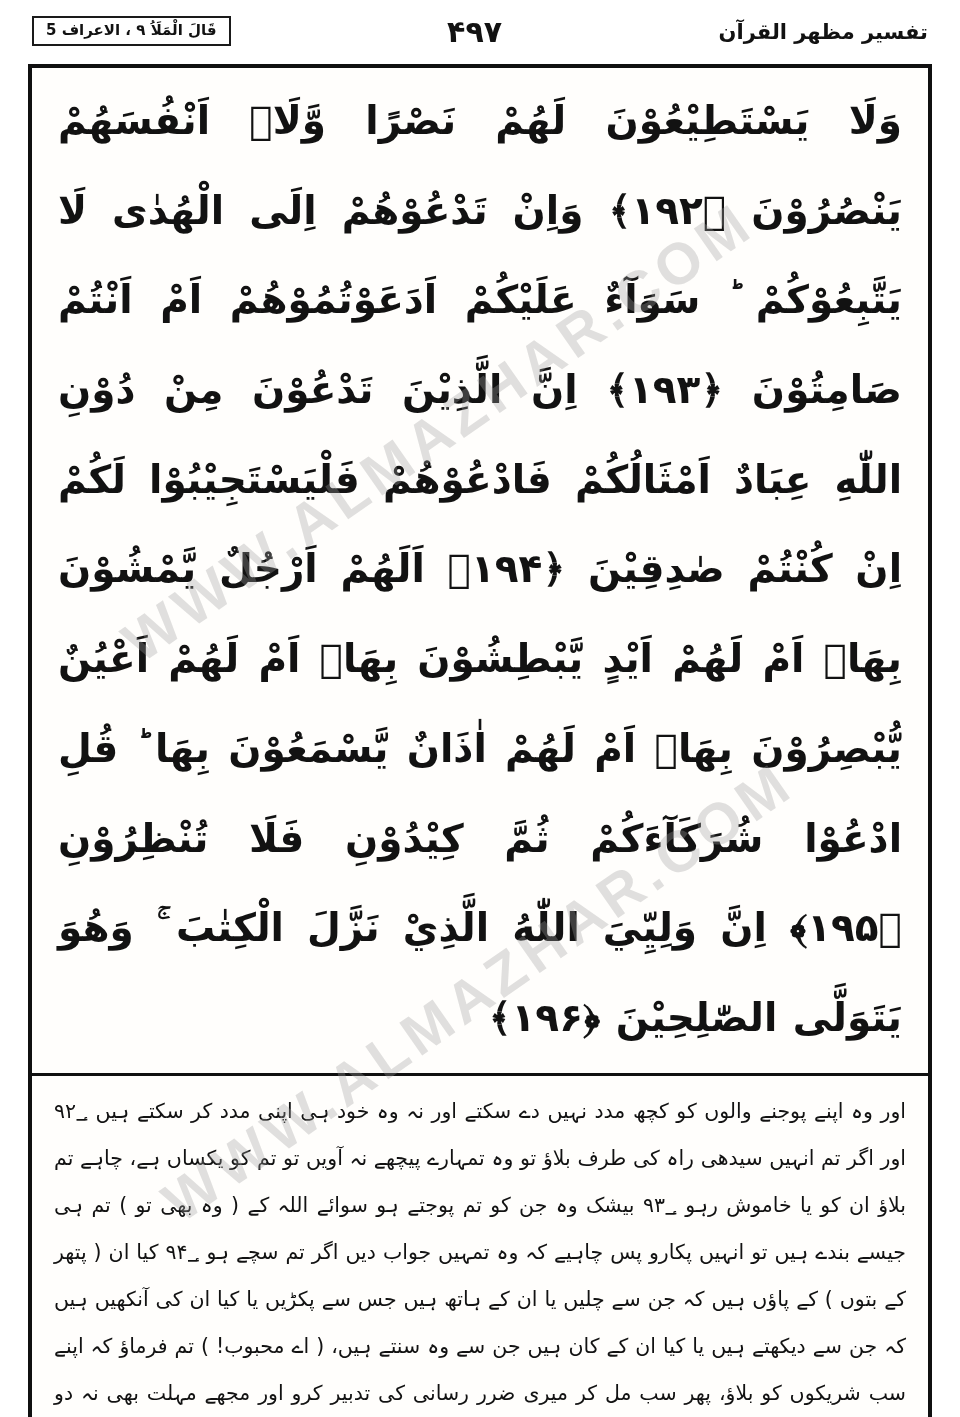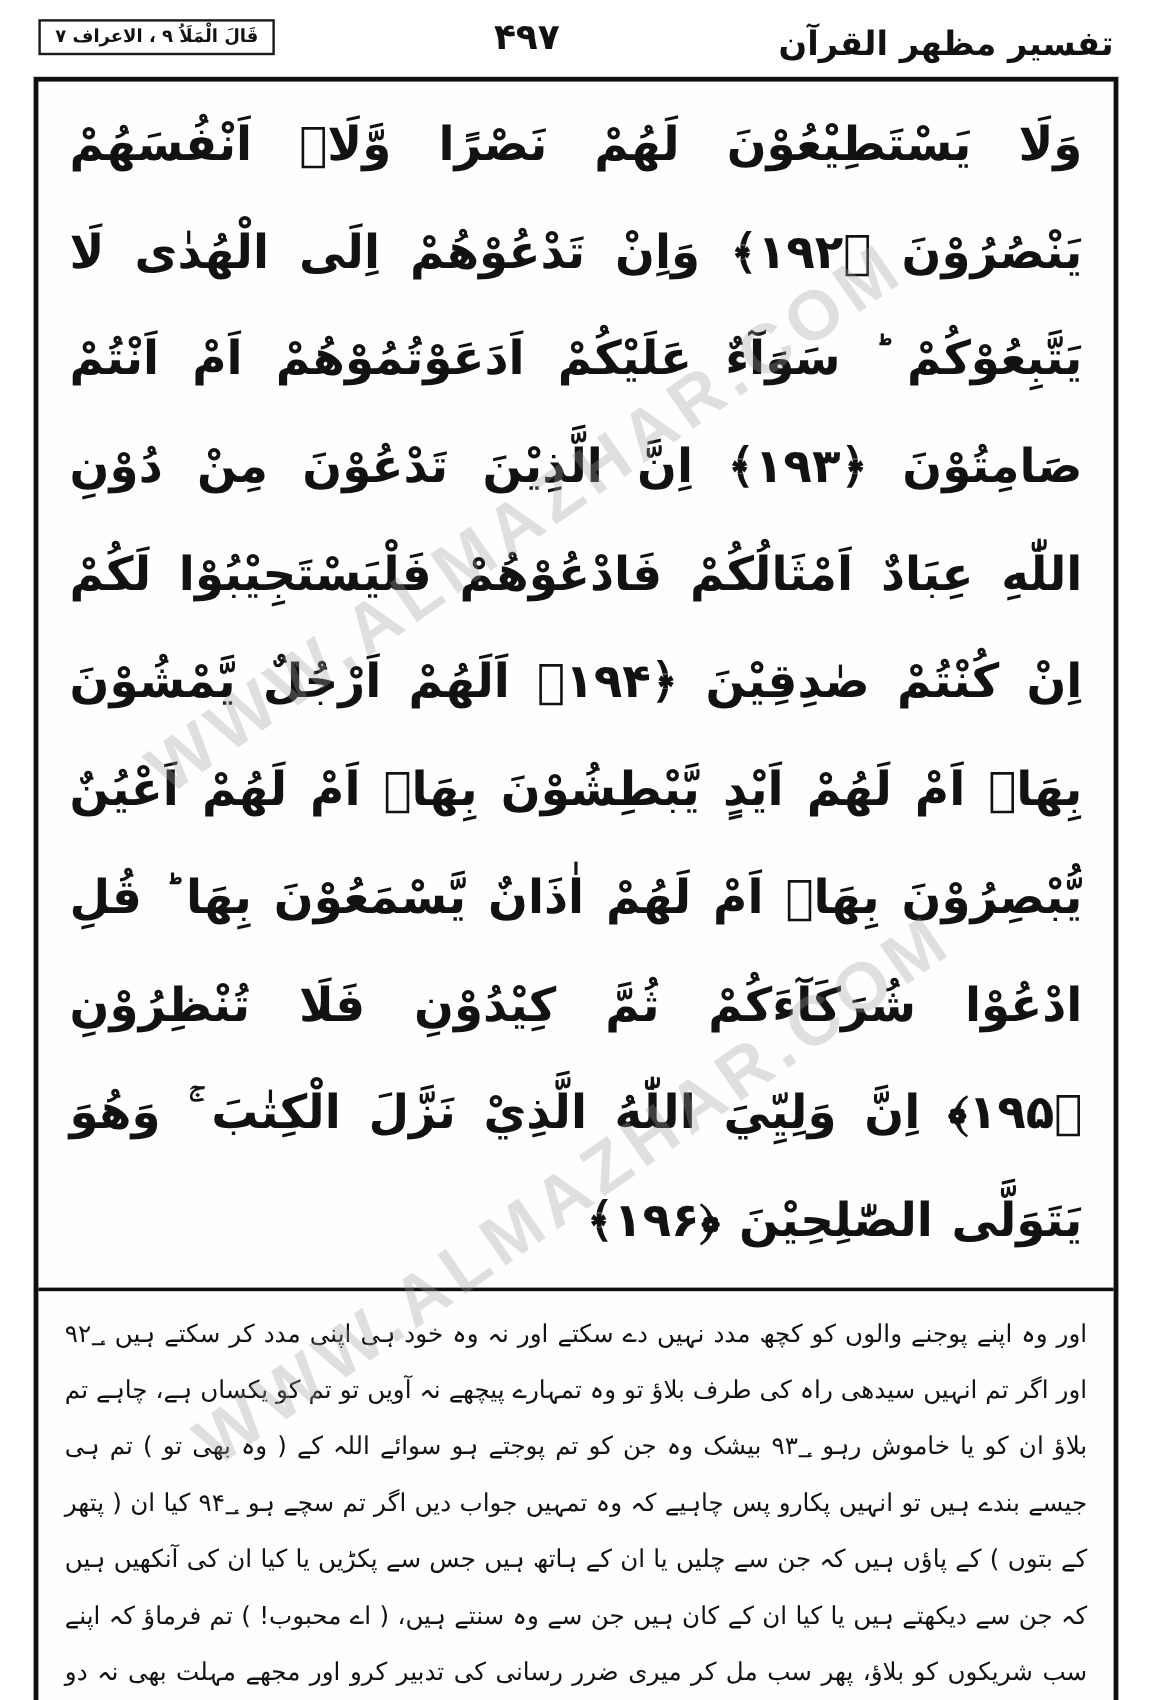--- a/index.html
+++ b/index.html
@@ -26,21 +26,21 @@
   
   .header {
     direction: rtl;
     display: flex;
     justify-content: space-between;
     align-items: flex-start;
     padding: 2px 14px 6px;
     height: 52px;
   }
   .book-title {
-    font-size: 28px;
+    font-size: 21px;
     font-weight: bold;
     padding-top: 6px;
   }
   .page-number {
     font-size: 30px;
     font-weight: bold;
     letter-spacing: 2px;
   }
   .surah-box {
     border: 2px solid #1a1a1a;
@@ -101,21 +101,21 @@
 <body>
 
 <div class="page">
 
   <div class="watermark wm-top">WWW.ALMAZHAR.COM</div>
   <div class="watermark wm-bottom">WWW.ALMAZHAR.COM</div>
 
   <div class="header">
     <div class="book-title">تفسير مظهر القرآن</div>
     <div class="page-number">۴۹۷</div>
-    <div class="surah-box">قَالَ الْمَلَاُ ۹ ، الاعراف ۷</div>
+    <div class="surah-box">قَالَ الْمَلَاُ ۹ ، الاعراف 5</div>
   </div>
 
   <div class="main-box">
 
     <div class="quran-text">وَلَا يَسْتَطِيْعُوْنَ لَهُمْ نَصْرًا وَّلَاۤ اَنْفُسَهُمْ يَنْصُرُوْنَ ﴿۱۹۲﴾ وَاِنْ تَدْعُوْهُمْ اِلَى الْهُدٰى لَا يَتَّبِعُوْكُمْ ؕ سَوَآءٌ عَلَيْكُمْ اَدَعَوْتُمُوْهُمْ اَمْ اَنْتُمْ صَامِتُوْنَ ﴿۱۹۳﴾ اِنَّ الَّذِيْنَ تَدْعُوْنَ مِنْ دُوْنِ اللّٰهِ عِبَادٌ اَمْثَالُكُمْ فَادْعُوْهُمْ فَلْيَسْتَجِيْبُوْا لَكُمْ اِنْ كُنْتُمْ صٰدِقِيْنَ ﴿۱۹۴﴾ اَلَهُمْ اَرْجُلٌ يَّمْشُوْنَ بِهَاۤ اَمْ لَهُمْ اَيْدٍ يَّبْطِشُوْنَ بِهَاۤ اَمْ لَهُمْ اَعْيُنٌ يُّبْصِرُوْنَ بِهَاۤ اَمْ لَهُمْ اٰذَانٌ يَّسْمَعُوْنَ بِهَا ؕ قُلِ ادْعُوْا شُرَكَآءَكُمْ ثُمَّ كِيْدُوْنِ فَلَا تُنْظِرُوْنِ ﴿۱۹۵﴾ اِنَّ وَلِيِّيَ اللّٰهُ الَّذِيْ نَزَّلَ الْكِتٰبَ ۚ وَهُوَ يَتَوَلَّى الصّٰلِحِيْنَ ﴿۱۹۶﴾</div>
 
     <div class="translation-text">اور وہ اپنے پوجنے والوں کو کچھ مدد نہیں دے سکتے اور نہ وہ خود ہی اپنی مدد کر سکتے ہیں ۹۲؀ اور اگر تم انہیں سیدھی راہ کی طرف بلاؤ تو وہ تمہارے پیچھے نہ آویں تو تم کو یکساں ہے، چاہے تم بلاؤ ان کو یا خاموش رہو ۹۳؀ بیشک وہ جن کو تم پوجتے ہو سوائے اللہ کے ( وہ بھی تو ) تم ہی جیسے بندے ہیں تو انہیں پکارو پس چاہیے کہ وہ تمہیں جواب دیں اگر تم سچے ہو ۹۴؀ کیا ان ( پتھر کے بتوں ) کے پاؤں ہیں کہ جن سے چلیں یا ان کے ہاتھ ہیں جس سے پکڑیں یا کیا ان کی آنکھیں ہیں کہ جن سے دیکھتے ہیں یا کیا ان کے کان ہیں جن سے وہ سنتے ہیں، ( اے محبوب! ) تم فرماؤ کہ اپنے سب شریکوں کو بلاؤ، پھر سب مل کر میری ضرر رسانی کی تدبیر کرو اور مجھے مہلت بھی نہ دو ۹۵؀ بیشک میرا دوست تو وہ اللہ ہے کہ جس نے یہ کتاب ( قرآن ) نازل فرمائی اور وہی نیک بختوں کو دوست رکھتا ہے ۹۶؀</div>
 
   </div>
 

